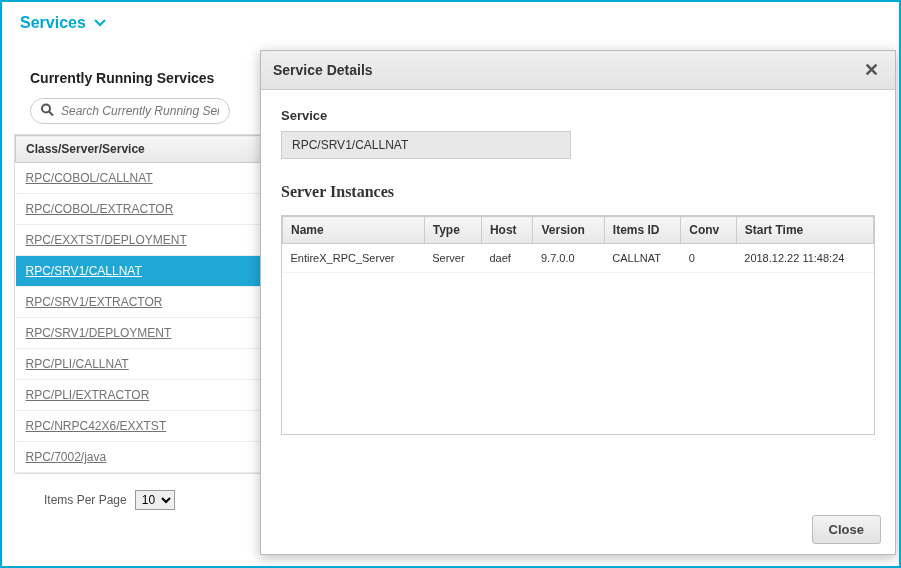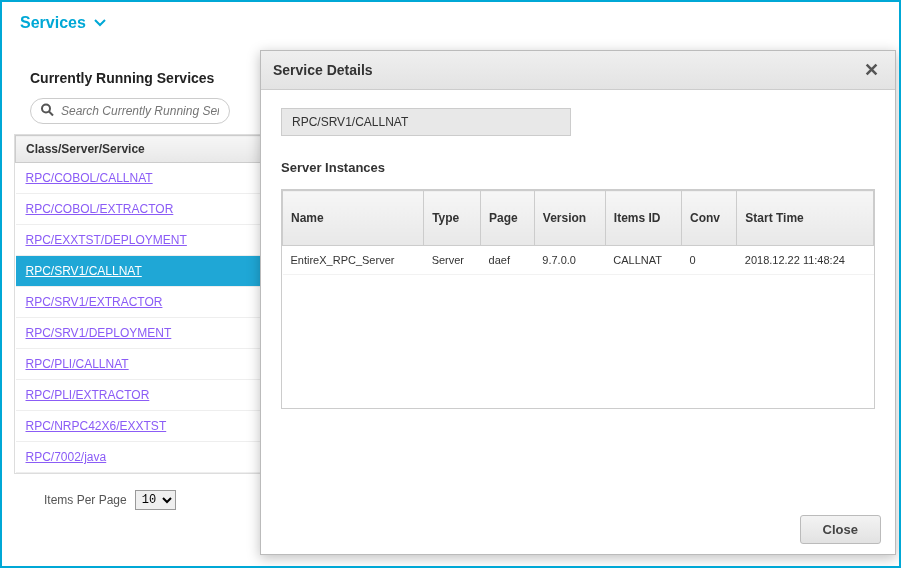--- a/index.html
+++ b/index.html
@@ -14,49 +14,49 @@
 
 .search-wrap { margin: 0 28px 10px; }
 .search-input { width: 200px; border: 1px solid #ccc; border-radius: 14px; padding: 5px 10px 5px 30px; font-style: italic; color: #888; background: #fff; font-size: 12px; }
 .search-wrap { position: relative; }
 .search-icon { position: absolute; left: 10px; top: 50%; transform: translateY(-50%); }
 
 .main-table { margin: 0 12px; border: 1px solid #ddd; width: 869px; }
 .main-table table { width: 100%; border-collapse: collapse; }
 .main-table th { background: linear-gradient(#f6f6f6,#e8e8e8); border: 1px solid #ccc; padding: 6px 10px; text-align: left; font-size: 12px; font-weight: bold; }
 .main-table td { border-bottom: 1px solid #eee; padding: 8px 10px; font-size: 12px; }
-.main-table td a { color: #8b5cf6; text-decoration: underline; }
+.main-table td a { color: #737373; text-decoration: underline; }
 .main-table tr.selected td { background: #1fa7d6; color: #fff; }
 .main-table tr.selected td a { color: #fff; }
 .class-col { width: 85%; }
 .cov-col { width: 15%; text-align: center; }
 .main-table td.cov-col, .main-table th.cov-col { text-align: left; }
 
 .pager { margin: 16px 0 0 42px; font-size: 12px; color: #555; display: flex; align-items: center; gap: 8px; }
-.pager select { border: 1px solid #999; padding: 1px 2px; font-size: 12px; font-family: Liberation Mono, monospace; }
+.pager select { border: 1px solid #999; padding: 1px 2px; font-size: 12px; }
 
 
 .modal { position: absolute; left: 249px; top: 48px; width: 636px; height: 505px; background: #fff; border: 1px solid #bbb; box-shadow: 0 3px 12px rgba(0,0,0,0.25); display: flex; flex-direction: column; margin-left: 9px; }
 .modal-header { background: linear-gradient(#efefef,#e3e3e3); border-bottom: 1px solid #ccc; padding: 8px 12px; display: flex; justify-content: space-between; align-items: center; }
 .modal-header h3 { font-size: 14px; font-weight: bold; color: #333; }
 .close-x { font-size: 18px; font-weight: bold; color: #555; cursor: pointer; padding: 0 4px; }
 .modal-body { padding: 18px 20px; flex: 1; overflow: auto; }
 .field-label { font-weight: bold; font-size: 13px; margin-bottom: 8px; display: block; }
 .readonly-box { background: #e8e8e8; border: 1px solid #ccc; padding: 6px 10px; font-size: 12px; width: 290px; margin-bottom: 24px; }
-.sub-title { font-weight: bold; font-size: 13px; margin-bottom: 14px; }
+.sub-title { font-weight: bold; font-size: 16px; margin-bottom: 14px; font-family: Liberation Serif, serif; }
 .modal .search-wrap { margin: 0 0 14px 0; }
 .modal .search-input { width: 210px; }
 
 .inst-table { border: 1px solid #ccc; width: 100%; height: 220px; overflow: auto; }
 .inst-table table { width: 100%; border-collapse: collapse; }
-.inst-table th { background: linear-gradient(#f6f6f6,#e8e8e8); border: 1px solid #ccc; padding: 20px 8px; text-align: left; font-size: 12px; font-weight: bold; }
+.inst-table th { background: linear-gradient(#f6f6f6,#e8e8e8); border: 1px solid #ccc; padding: 6px 8px; text-align: left; font-size: 12px; font-weight: bold; }
 .inst-table td { padding: 8px 8px; font-size: 11px; border-bottom: 1px solid #f2f2f2; }
 
 .modal-footer { padding: 10px 14px; text-align: right; border-top: 0; }
-.btn { background: linear-gradient(#f3f3f3,#e2e2e2); border: 1px solid #bbb; border-radius: 3px; padding: 6px 22px; font-size: 13px; font-weight: bold; color: #444; cursor: pointer; }
+.btn { background: linear-gradient(#f3f3f3,#e2e2e2); border: 1px solid #bbb; border-radius: 3px; padding: 6px 16px; font-size: 13px; font-weight: bold; color: #444; cursor: pointer; }
 </style>
 </head>
 <body>
 
 <div class="page-header">
   <span class="page-title">
     <span>Services</span>
     <span class="caret-down">
       <svg width="12" height="8" viewBox="0 0 12 8">
           <path d="M1 1 L6 6 L11 1" fill="none" stroke="#00a8d6" stroke-width="2"></path>
@@ -136,32 +136,33 @@
     <option>10</option>
   </select>
 </div>
 
 <div class="modal">
   <div class="modal-header">
     <h3>Service Details</h3>
     <span class="close-x">✕</span>
   </div>
   <div class="modal-body">
+    <span class="field-label">Service</span>
     <div class="readonly-box">RPC/SRV1/CALLNAT</div>
 
     <div class="sub-title">Server Instances</div>
 
 
     <div class="inst-table">
       <table>
         <thead>
           <tr>
             <th>Name</th>
             <th>Type</th>
-            <th>Page</th>
+            <th>Host</th>
             <th>Version</th>
             <th>Items ID</th>
             <th>Conv</th>
             <th>Start Time</th>
           </tr>
         </thead>
         <tbody id="instances-body">
             <tr>
               <td>EntireX_RPC_Server</td>
               <td>Server</td>

